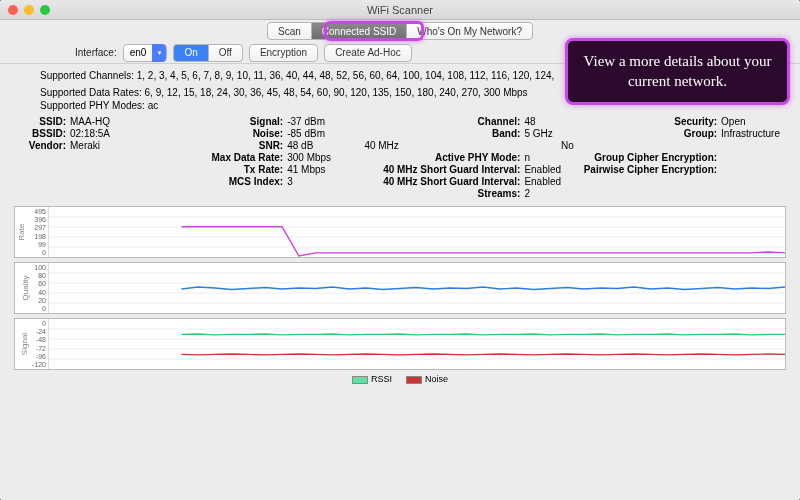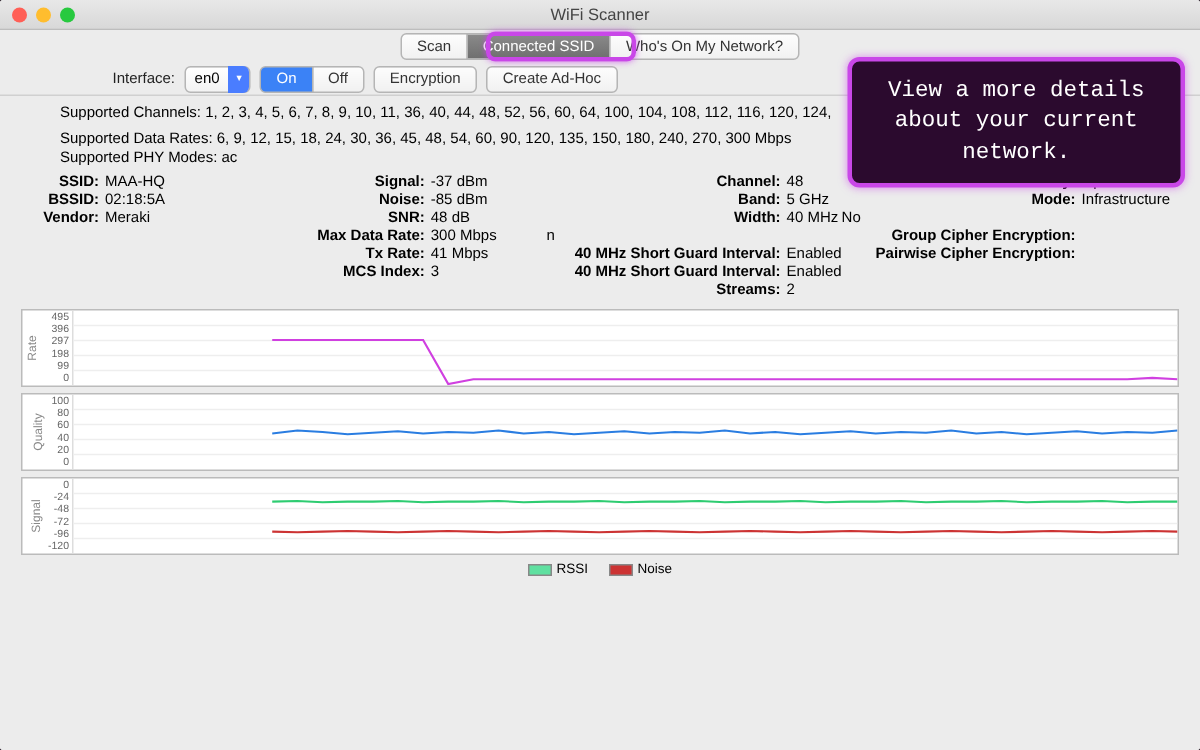--- a/index.html
+++ b/index.html
@@ -36,21 +36,21 @@
   .col1 .k{width:50px;} .col2 .k{width:95px;} .col3 .k{width:160px;} .col4 .k{width:160px;}
   .charts { margin-top:6px; }
   .chart { border:1px solid #bbb; background:#fff; height:52px; margin-bottom:4px; position:relative; display:flex;}
   .yaxis { width:34px; display:flex; flex-direction:column; justify-content:space-between; font-size:7px; color:#666; text-align:right; padding:1px 2px 1px 0; border-right:1px solid #ddd;}
   .ylabel { position:absolute; left:-2px; top:50%; transform:translateY(-50%) rotate(-90deg); font-size:8px; color:#888; transform-origin:center;}
   .plot { flex:1; position:relative; }
   .plot svg { position:absolute; inset:0; width:100%; height:100%; }
   .gridline { stroke:#eee; stroke-width:1; }
   .legend { display:flex; justify-content:center; gap:14px; font-size:9px; align-items:flex-end; margin-top:2px;}
   .legend .sw { width:16px; height:8px; border:1px solid #888; display:inline-block; margin-right:3px; vertical-align:middle;}
-  .callout { position:absolute; top:38px; right:10px; width:225px; background:#2b0a2e; border:3px solid #c947e8; border-radius:8px; padding:10px 12px; color:#fff; font-family:Liberation Mono, monospace; font-size:15px; text-align:center; line-height:1.35; box-shadow:0 0 6px rgba(201,71,232,.6);}
+  .callout { position:absolute; top:38px; right:10px; width:225px; background:#2b0a2e; border:3px solid #c947e8; border-radius:8px; padding:10px 12px; color:#fff; font-family:Liberation Serif, serif; font-size:15px; text-align:center; line-height:1.35; box-shadow:0 0 6px rgba(201,71,232,.6);}
   .highlight-ring { position:absolute; border:3px solid #c947e8; border-radius:6px; box-shadow:0 0 4px rgba(201,71,232,.8); pointer-events:none;}
 </style>
 </head>
 <body>
 
 <div class="window">
   <div class="titlebar">
     <div class="traffic">
       <div class="tl red"></div>
       <div class="tl yel"></div>
@@ -130,24 +130,24 @@
       <div class="col col3">
         <div class="kv">
             <span class="k">Channel:</span>
             <span class="v">48</span>
           </div>
         <div class="kv">
             <span class="k">Band:</span>
             <span class="v">5 GHz</span>
           </div>
         <div class="kv">
-            <span class="k">Width:</span>
             <span class="v">40 MHz</span>
           </div>
         <div class="kv">
+            <span class="k">Active PHY Mode:</span>
             <span class="v">n</span>
           </div>
         <div class="kv">
             <span class="k">40 MHz Short Guard Interval:</span>
             <span class="v">Enabled</span>
           </div>
         <div class="kv">
             <span class="k">40 MHz Short Guard Interval:</span>
             <span class="v">Enabled</span>
           </div>
@@ -155,21 +155,21 @@
             <span class="k">Streams:</span>
             <span class="v">2</span>
           </div>
       </div>
       <div class="col col4">
         <div class="kv">
             <span class="k">Security:</span>
             <span class="v">Open</span>
           </div>
         <div class="kv">
-            <span class="k">Mode:</span>
+            <span class="k">Group:</span>
             <span class="v">Infrastructure</span>
           </div>
         <div class="kv">
             <span class="v">No</span>
           </div>
         <div class="kv">
             <span class="k">Group Cipher Encryption:</span>
             <span class="v"></span>
           </div>
         <div class="kv">

